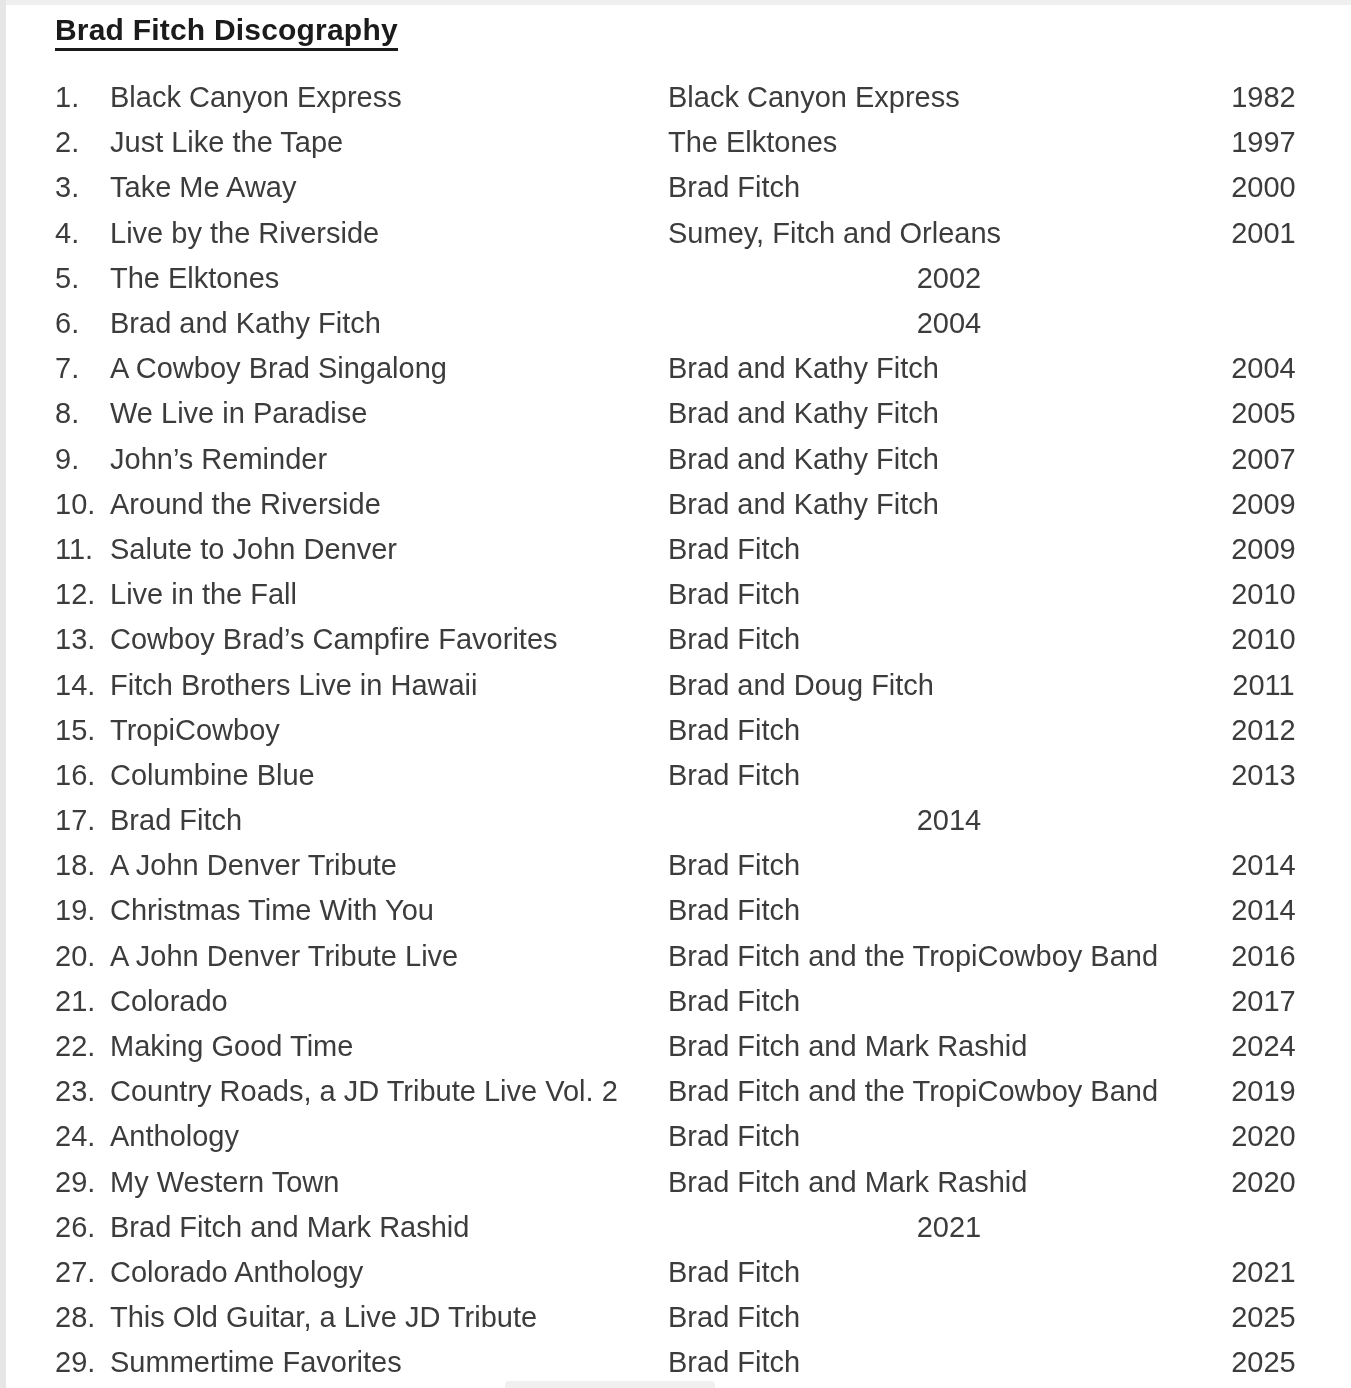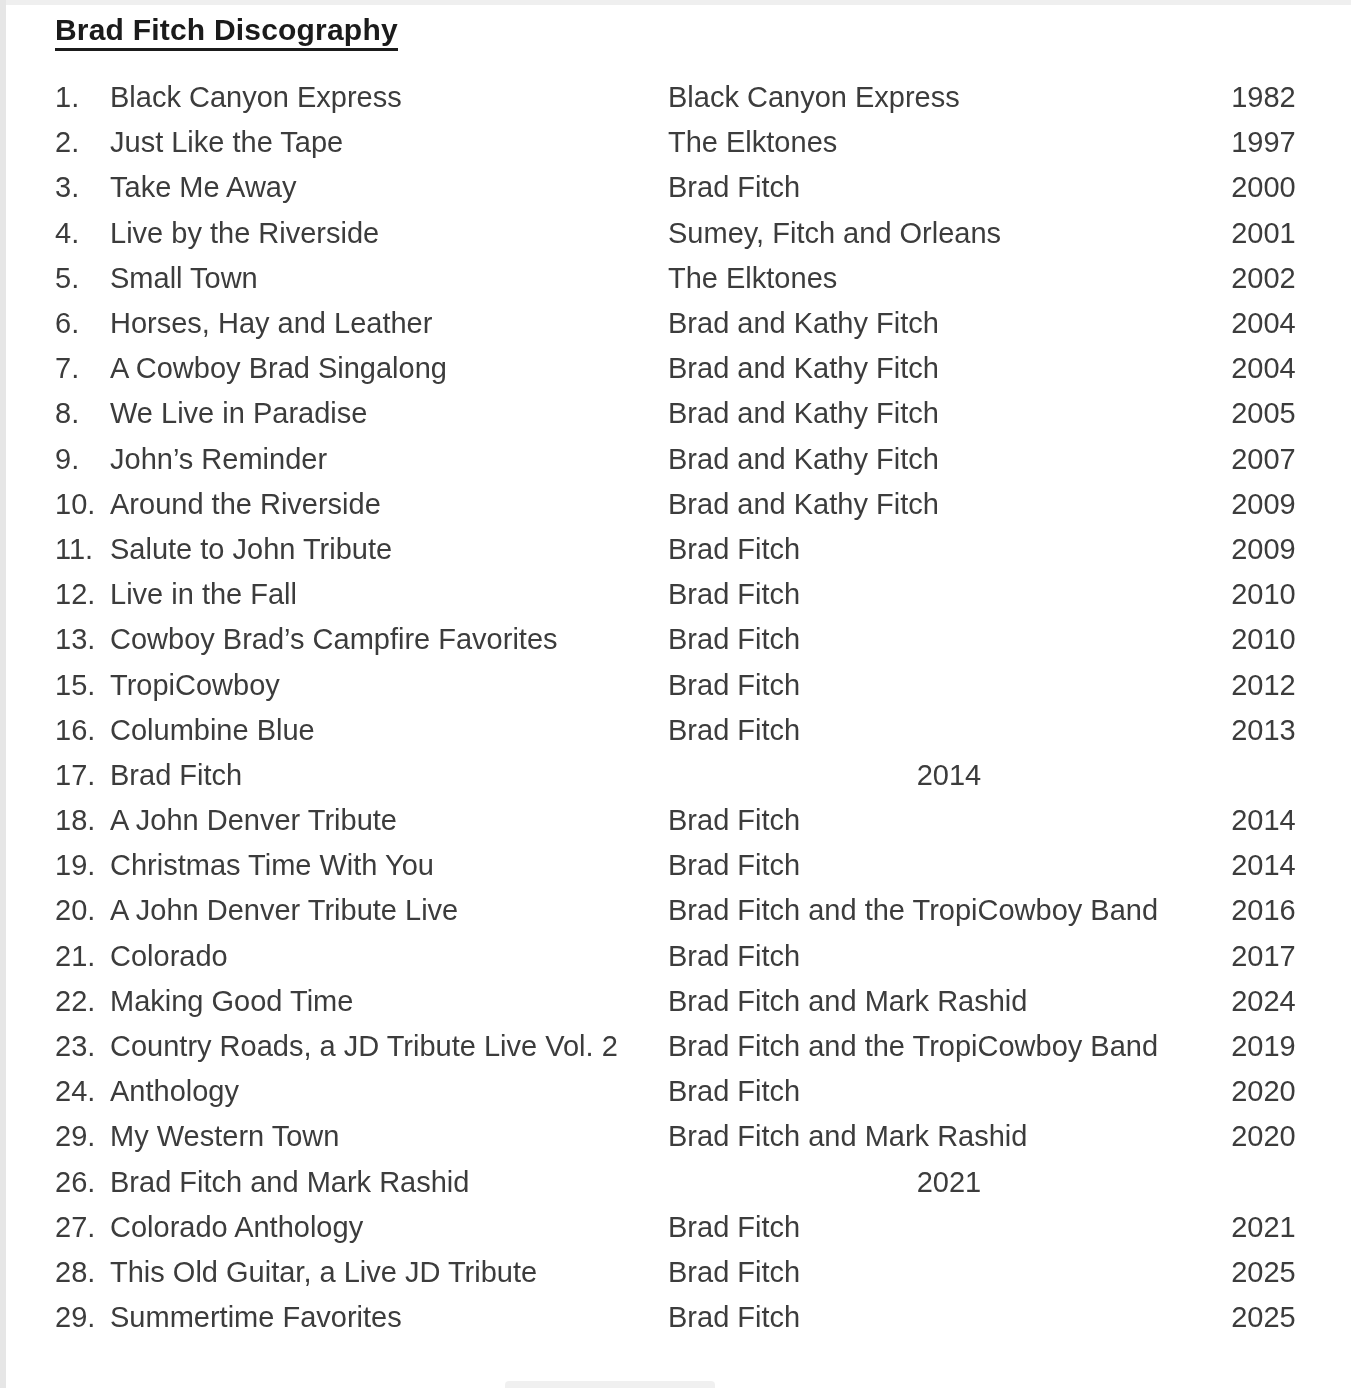--- a/index.html
+++ b/index.html
@@ -104,28 +104,26 @@
 
   <div class="disc-row">
     <span class="cell-num">4.</span>
     <span class="cell-title">Live by the Riverside</span>
     <span class="cell-artist">Sumey, Fitch and Orleans</span>
     <span class="cell-year">2001</span>
   </div>
 
   <div class="disc-row">
     <span class="cell-num">5.</span>
-    <span class="cell-title">Small Town</span>
     <span class="cell-artist">The Elktones</span>
     <span class="cell-year">2002</span>
   </div>
 
   <div class="disc-row">
     <span class="cell-num">6.</span>
-    <span class="cell-title">Horses, Hay and Leather</span>
     <span class="cell-artist">Brad and Kathy Fitch</span>
     <span class="cell-year">2004</span>
   </div>
 
   <div class="disc-row">
     <span class="cell-num">7.</span>
     <span class="cell-title">A Cowboy Brad Singalong</span>
     <span class="cell-artist">Brad and Kathy Fitch</span>
     <span class="cell-year">2004</span>
   </div>
@@ -146,39 +144,45 @@
 
   <div class="disc-row">
     <span class="cell-num">10.</span>
     <span class="cell-title">Around the Riverside</span>
     <span class="cell-artist">Brad and Kathy Fitch</span>
     <span class="cell-year">2009</span>
   </div>
 
   <div class="disc-row">
     <span class="cell-num">11.</span>
-    <span class="cell-title">Salute to John Tribute</span>
+    <span class="cell-title">Salute to John Denver</span>
     <span class="cell-artist">Brad Fitch</span>
     <span class="cell-year">2009</span>
   </div>
 
   <div class="disc-row">
     <span class="cell-num">12.</span>
     <span class="cell-title">Live in the Fall</span>
     <span class="cell-artist">Brad Fitch</span>
     <span class="cell-year">2010</span>
   </div>
 
   <div class="disc-row">
     <span class="cell-num">13.</span>
     <span class="cell-title">Cowboy Brad’s Campfire Favorites</span>
     <span class="cell-artist">Brad Fitch</span>
     <span class="cell-year">2010</span>
   </div>
 
+  <div class="disc-row">
+    <span class="cell-num">14.</span>
+    <span class="cell-title">Fitch Brothers Live in Hawaii</span>
+    <span class="cell-artist">Brad and Doug Fitch</span>
+    <span class="cell-year">2011</span>
+  </div>
 
   <div class="disc-row">
     <span class="cell-num">15.</span>
     <span class="cell-title">TropiCowboy</span>
     <span class="cell-artist">Brad Fitch</span>
     <span class="cell-year">2012</span>
   </div>
 
   <div class="disc-row">
     <span class="cell-num">16.</span>

